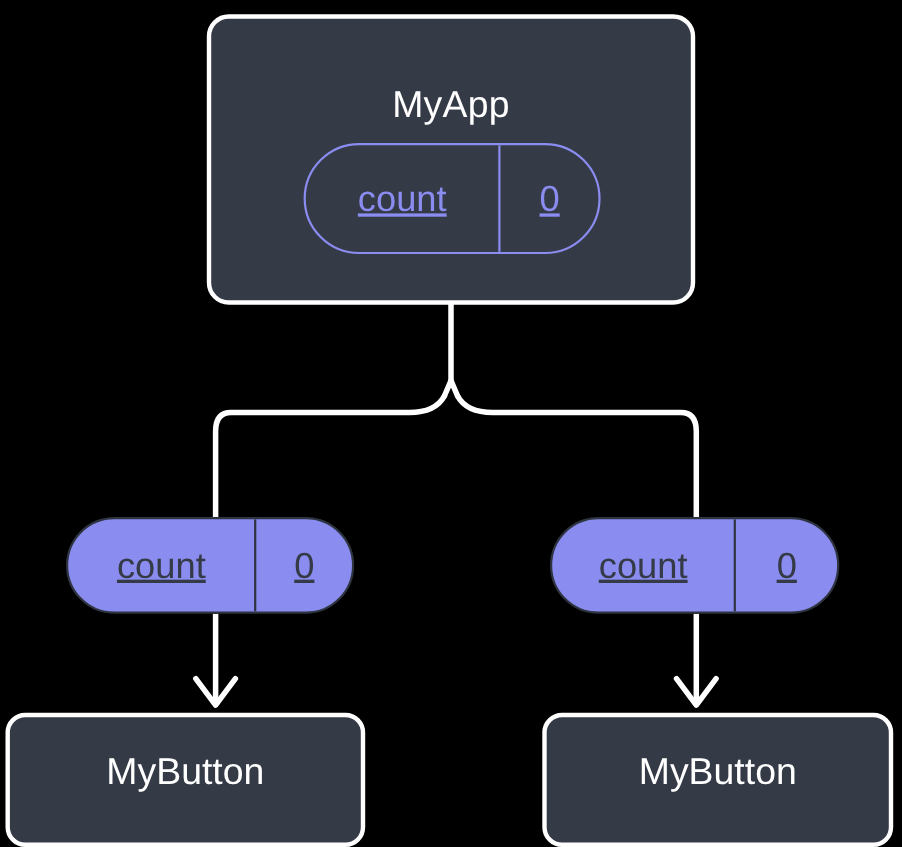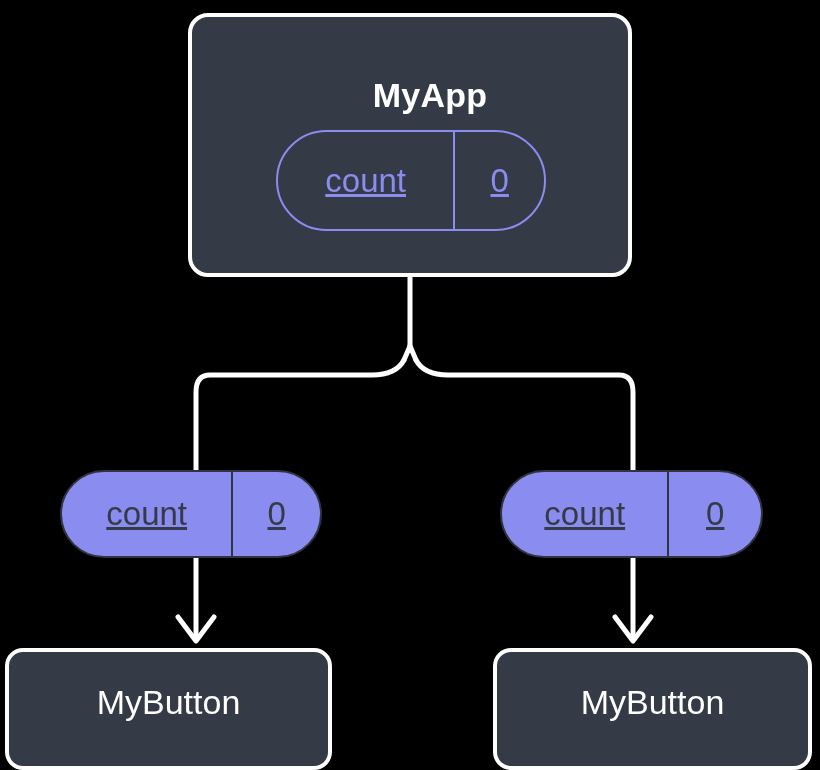--- a/index.html
+++ b/index.html
@@ -36,24 +36,23 @@
     border: 4px solid #ffffff;
     border-radius: 20px;
   }
   .comp-title {
     position: absolute;
     left: 0;
     width: 100%;
     text-align: center;
     color: #ffffff;
     font-size: 34px;
-    font-weight: 700;
+    font-weight: 400;
     letter-spacing: 0.2px;
     white-space: nowrap;
-    padding-left: 20px;
   }
 
   #app-box { left: 188px; top: 13px; width: 444px; height: 264px; }
   #app-box .comp-title { top: 59px; }
 
   .leaf-box {
     position: absolute;
     box-sizing: border-box;
     background: #343a46;
     border: 4px solid #ffffff;

